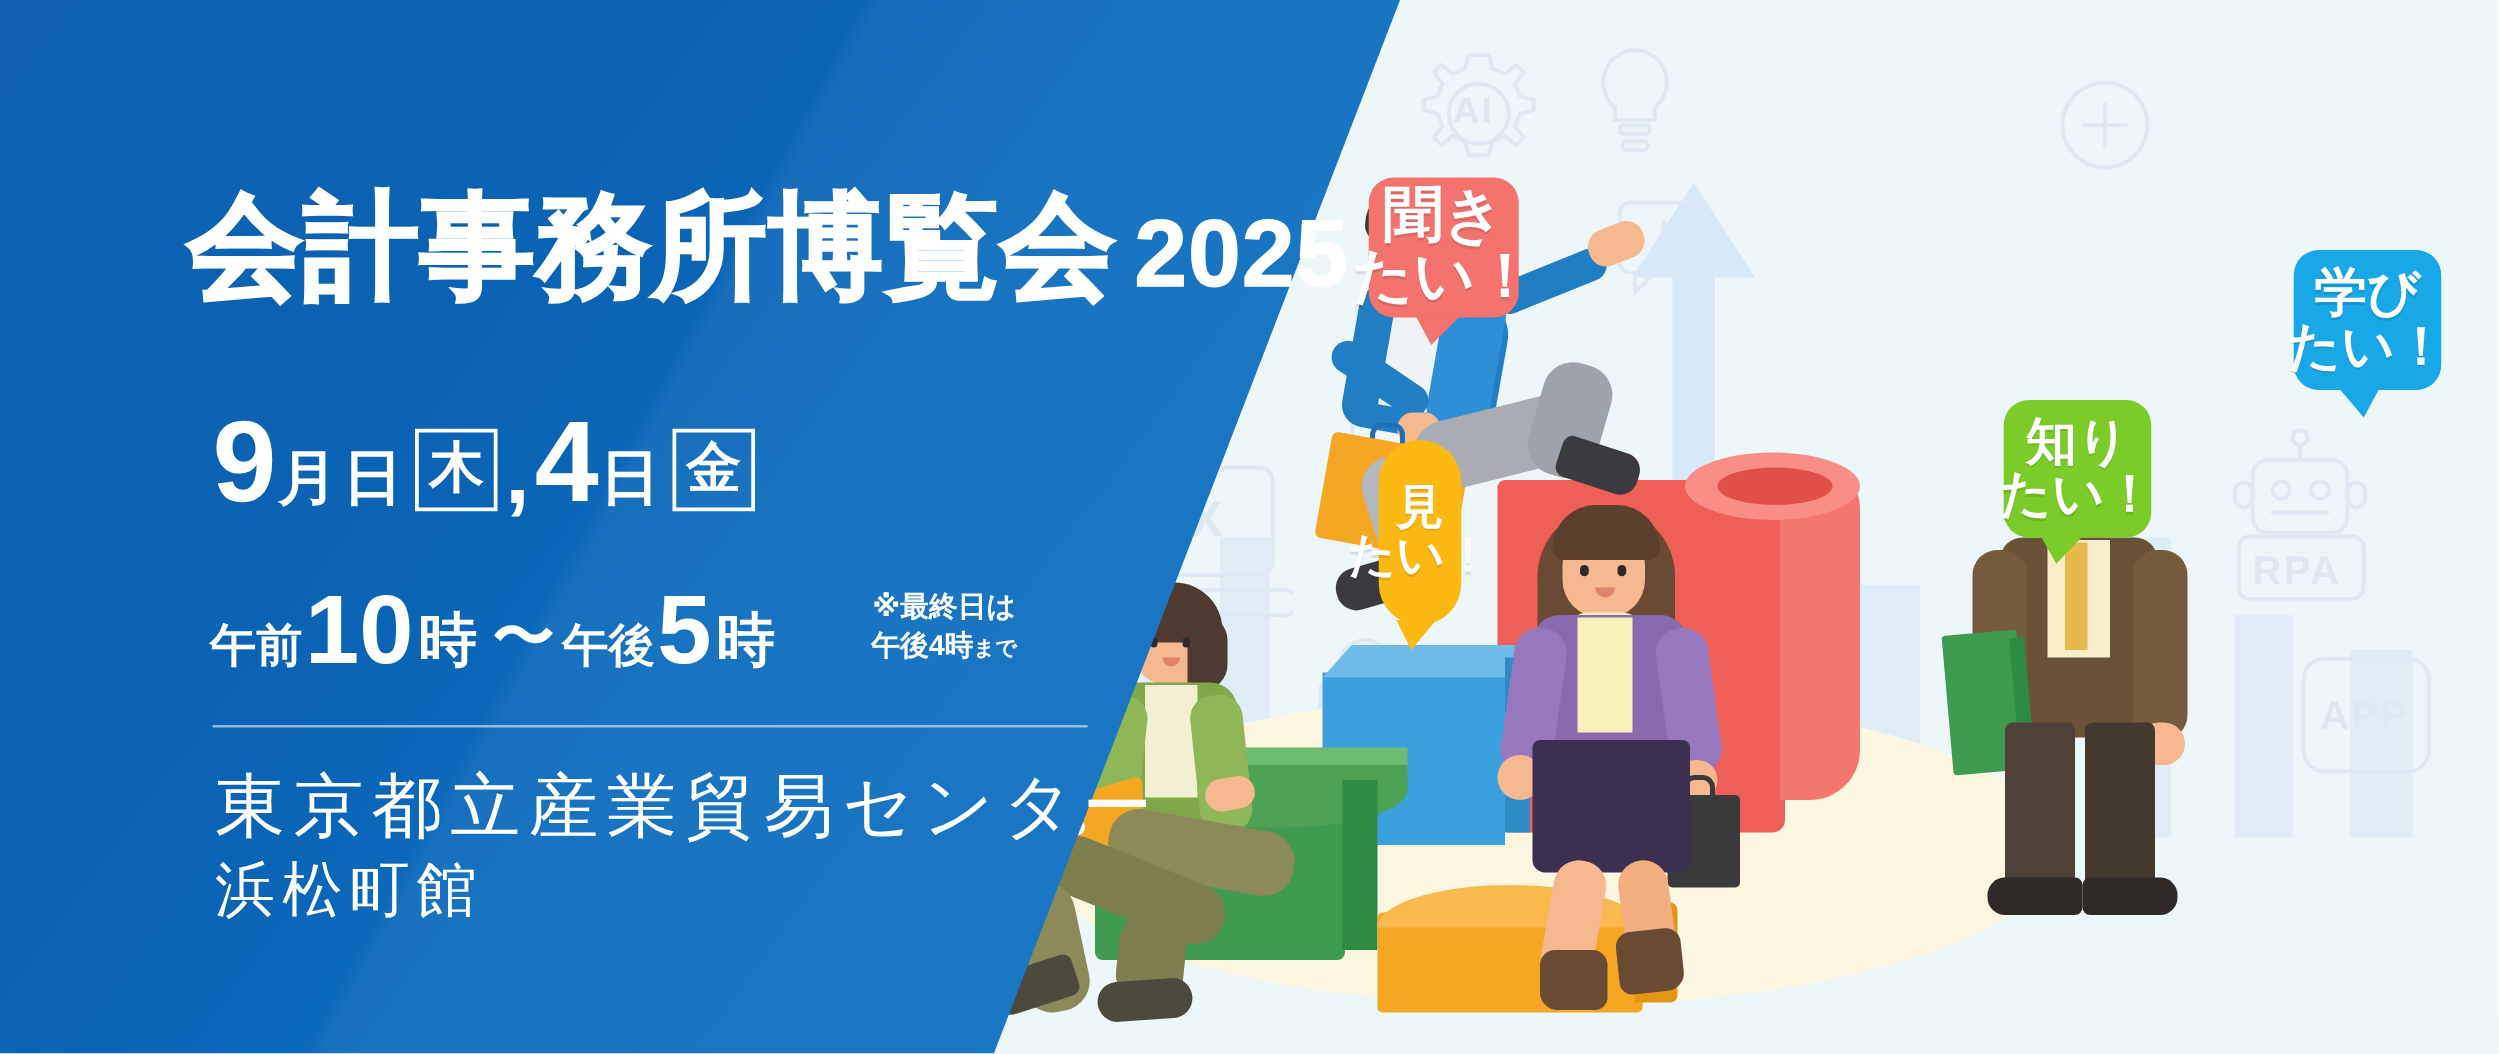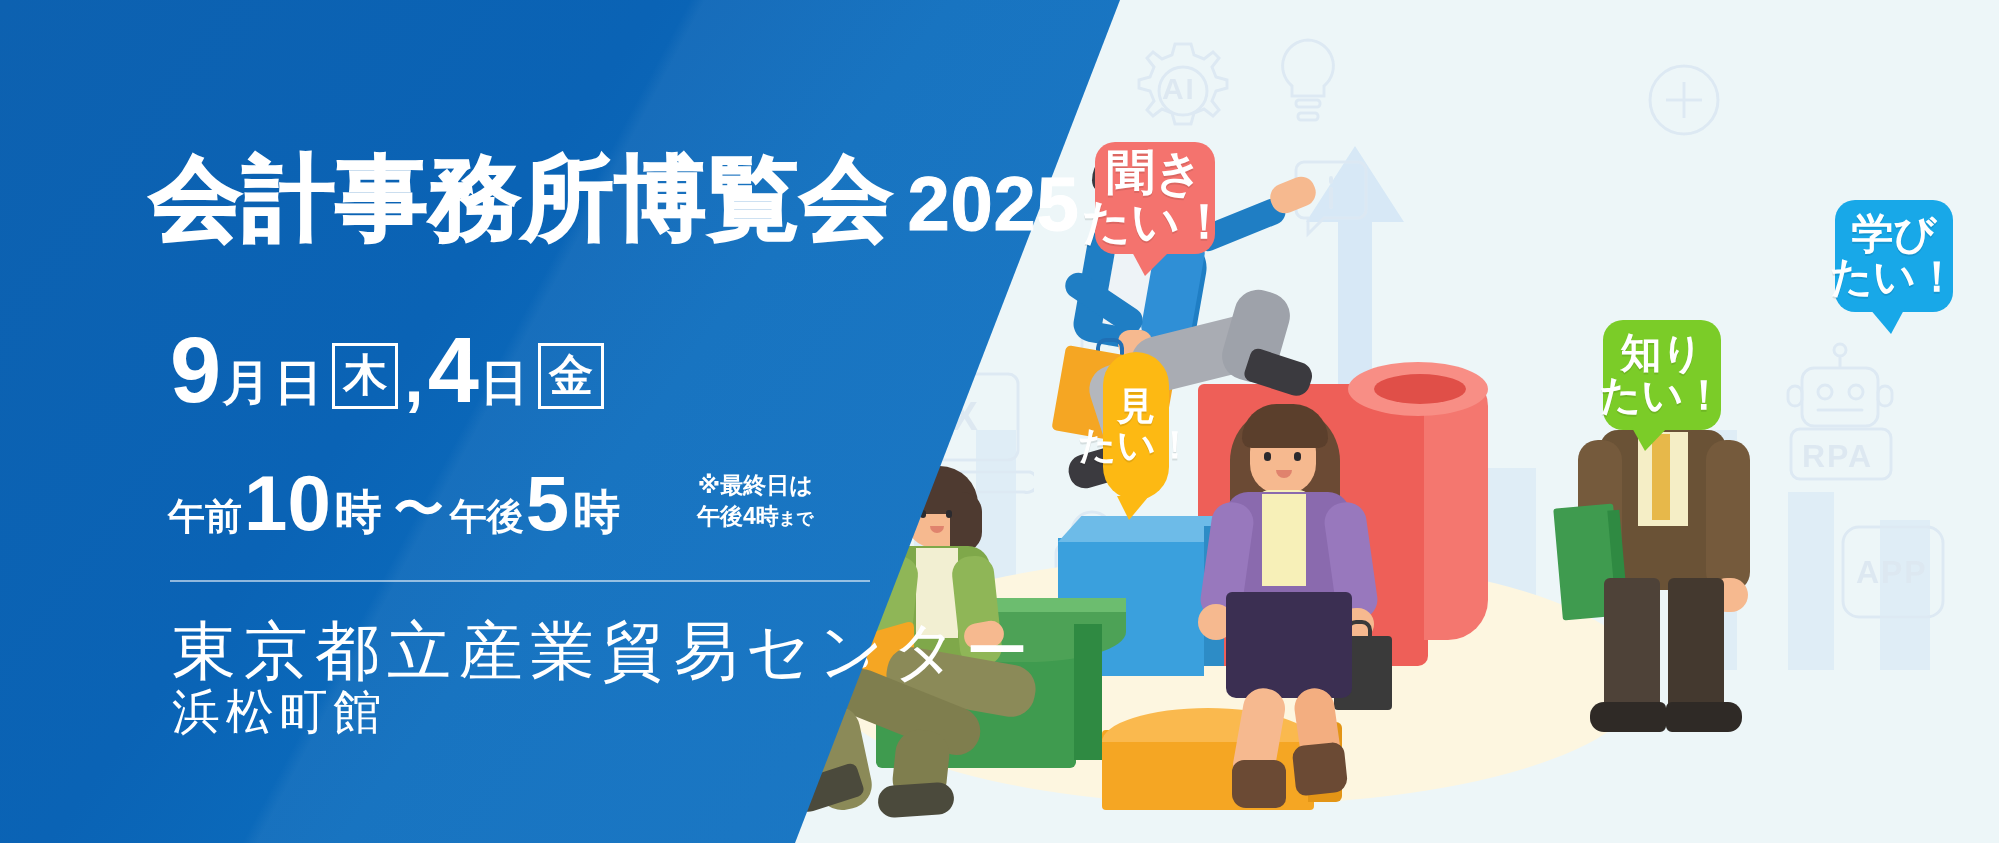--- a/index.html
+++ b/index.html
@@ -120,21 +120,21 @@
   
   .divider {
     position: absolute; left: 170px; top: 580px;
     width: 700px; height: 2px;
     background: rgba(255,255,255,.55);
   }
 
   
   .venue1 {
     position: absolute; left: 172px; top: 608px;
-    font-size: 64px; font-weight: 500; letter-spacing: .12em;
+    font-size: 56px; font-weight: 500; letter-spacing: .12em;
     white-space: nowrap;
   }
   .venue2 {
     position: absolute; left: 172px; top: 680px;
     display: flex; align-items: center; white-space: nowrap;
   }
   .venue2 .v-name { font-size: 48px; font-weight: 500; letter-spacing: .12em; }
   .venue2 .v-box {
     margin-left: 22px;
     border: 2px solid rgba(255,255,255,.85);

